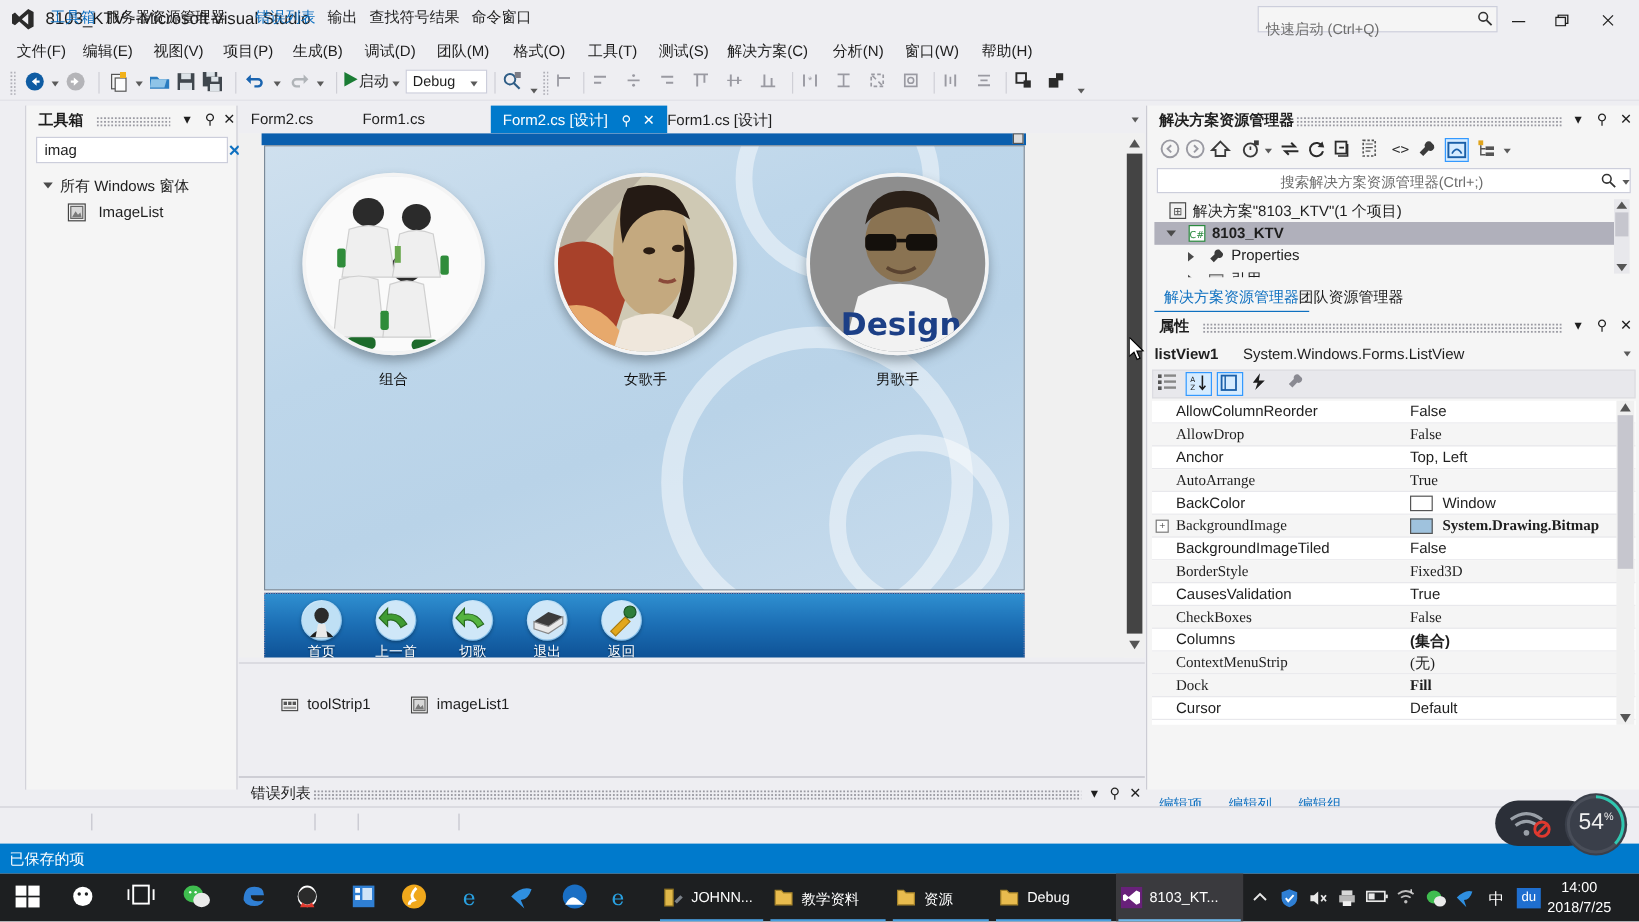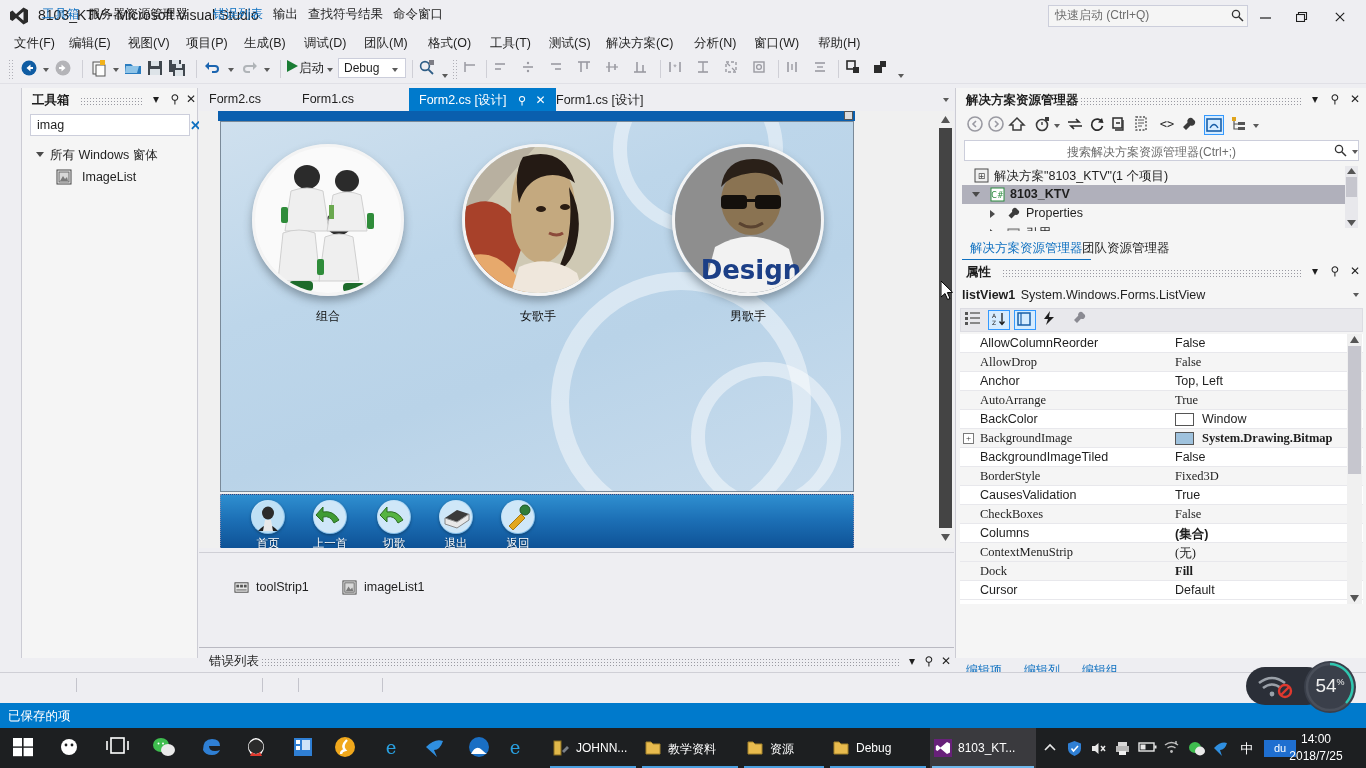--- a/index.html
+++ b/index.html
@@ -11,21 +11,21 @@
     background:#eeeef2;
     position:relative;
   }
   
   #titlebar { position:absolute; left:0; top:0; width:1366px; height:32px; background:#eeeef2; }
   #vs-logo { position:absolute; left:9px; top:6px; width:20px; height:20px; }
   #title-text { position:absolute; left:38px; top:7px; font-size:14px; color:#1e1e1e; }
   #quicklaunch {
     position:absolute; right:118px; top:5px; width:200px; height:22px;
     background:#f5f5f5; border:1px solid #cccedb; color:#6d6d6d; font-size:12px;
-    padding:1px 22px 0 6px;
+    padding:10px 22px 0 6px;
   }
   #ql-search-icon { position:absolute; right:122px; top:9px; width:13px; height:13px; }
   .winbtn { position:absolute; top:4px; width:30px; height:24px; cursor:default; }
   .winbtn svg { position:absolute; left:8px; top:8px; }
   #btn-min { right:84px; } #btn-max { right:48px; } #btn-close { right:10px; }
 
   
   #menubar { position:absolute; left:0; top:32px; width:1366px; height:20px; }
   .menuitem { position:absolute; top:33px; font-size:12.5px; color:#1e1e1e; padding:2px 6px; cursor:default; }
 
@@ -779,21 +779,21 @@
 
 <div id="props">
   <div id="pr-title">属性</div>
   <div class="dotfill" style="left:46px; top:9px; width:300px;"></div>
   <div class="hdr-icon" style="left:352px;">▾</div>
   <div class="hdr-icon" style="left:372px;">⚲</div>
   <div class="hdr-icon" style="left:392px;">✕</div>
 
   <div id="pr-object">
     <span id="pr-obj-name">listView1</span>
-    <span style="margin-left:2px;">System.Windows.Forms.ListView</span>
+    <span style="margin-left:17px;">System.Windows.Forms.ListView</span>
   </div>
   <div class="caret" style="position:absolute; left:397px; top:33px;"></div>
 
   <div id="pr-toolbar"></div>
   <div class="pr-ti" style="left:8px;">
     <svg width="18" height="16" viewBox="0 0 18 16">
         <rect x="1" y="2" width="3" height="3" fill="#555"></rect>
         <rect x="6" y="2" width="10" height="2" fill="#888"></rect>
         <rect x="1" y="7" width="3" height="3" fill="#555"></rect>
         <rect x="6" y="7" width="10" height="2" fill="#888"></rect>
@@ -1102,21 +1102,21 @@
         <ellipse cx="7" cy="7.5" rx="6" ry="5.4" fill="#3fbd4f"></ellipse>
         <ellipse cx="12" cy="11" rx="5" ry="4.4" fill="#eaeaea"></ellipse>
       </svg>
   </div>
   <div class="tray-ic" style="left:1212px;">
     <svg width="17" height="17" viewBox="0 0 17 17">
         <path d="M2 8 q7 -7 13 -5 q-2 7 -7 7 l2 6 -8 -8z" fill="#2f8fe0"></path>
       </svg>
   </div>
   <div class="tray-ic" style="left:1238px; width:18px; color:#fff; font-size:13px; line-height:17px; text-align:center;">中</div>
-  <div class="tray-ic" style="left:1264px; width:32px; height:17px; background:#1f6fd0; color:#fff; font-size:11px; line-height:17px; text-align:center;">du</div>
+  <div class="tray-ic" style="left:1264px; width:20px; height:17px; background:#1f6fd0; color:#fff; font-size:11px; line-height:17px; text-align:center;">du</div>
 
   <div id="clock">
     <div>14:00</div>
     <div>2018/7/25</div>
   </div>
 </div>
 
 <svg id="cursor" viewBox="0 0 14 20">
   <polygon points="0,0 0,16 4,12.5 6.6,18.5 9,17.5 6.4,11.6 11.5,11.3" fill="#fff" stroke="#000" stroke-width="1"></polygon>
 </svg>

